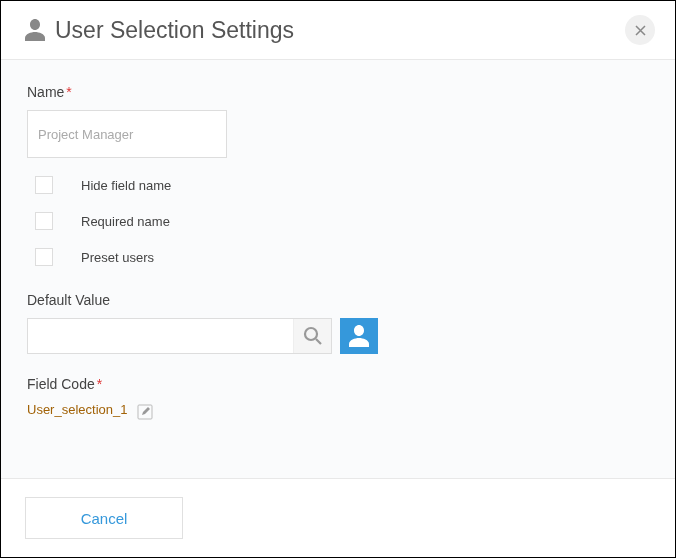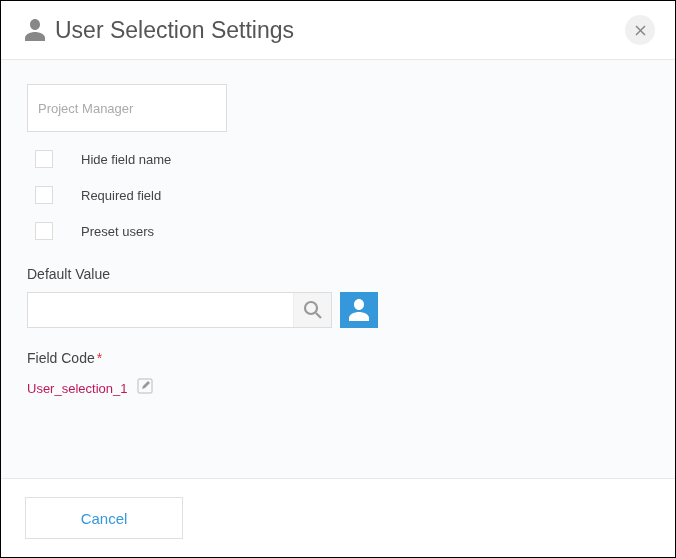--- a/index.html
+++ b/index.html
@@ -124,23 +124,23 @@
       display: flex;
       align-items: center;
       justify-content: center;
       cursor: pointer;
     }
     .field-code-row {
       margin-top: 22px;
     }
     .field-code-value {
       font-size: 13px;
-      color: #be185d;
-      display: flex;
-      align-items: flex-end;
+      color: #a16207;
+      display: flex;
+      align-items: flex-start;
       gap: 8px;
       margin-top: 10px;
     }
     .edit-icon-btn {
       background: none;
       border: none;
       cursor: pointer;
       padding: 2px;
       display: flex;
     }
@@ -184,31 +184,34 @@
     <button class="close-btn">
       <svg width="11" height="11" viewBox="0 0 11 11">
         <path stroke="#888" stroke-width="1.5" fill="none" d="M1 1l9 9M10 1l-9 9"></path>
       </svg>
     </button>
   </div>
 
   <div class="modal-body">
 
     <div class="field-group">
+      <div class="field-label">
+        <span>Name</span><span class="required-star">*</span>
+      </div>
       <input type="text" class="text-input" value="Project Manager" style="">
     </div>
 
     <div class="checkbox-row">
       <input type="checkbox" class="checkbox" style="">
       <span class="checkbox-label">Hide field name</span>
     </div>
 
     <div class="checkbox-row">
       <input type="checkbox" class="checkbox" style="">
-      <span class="checkbox-label">Required field</span>
+      <span class="checkbox-label">Required name</span>
     </div>
 
     <div class="checkbox-row" style="margin-bottom:26px;">
       <input type="checkbox" class="checkbox" style="">
       <span class="checkbox-label">Preset users</span>
     </div>
 
     <div class="field-group">
       <div class="field-label">Default Value</div>
       <div class="default-value-row">

